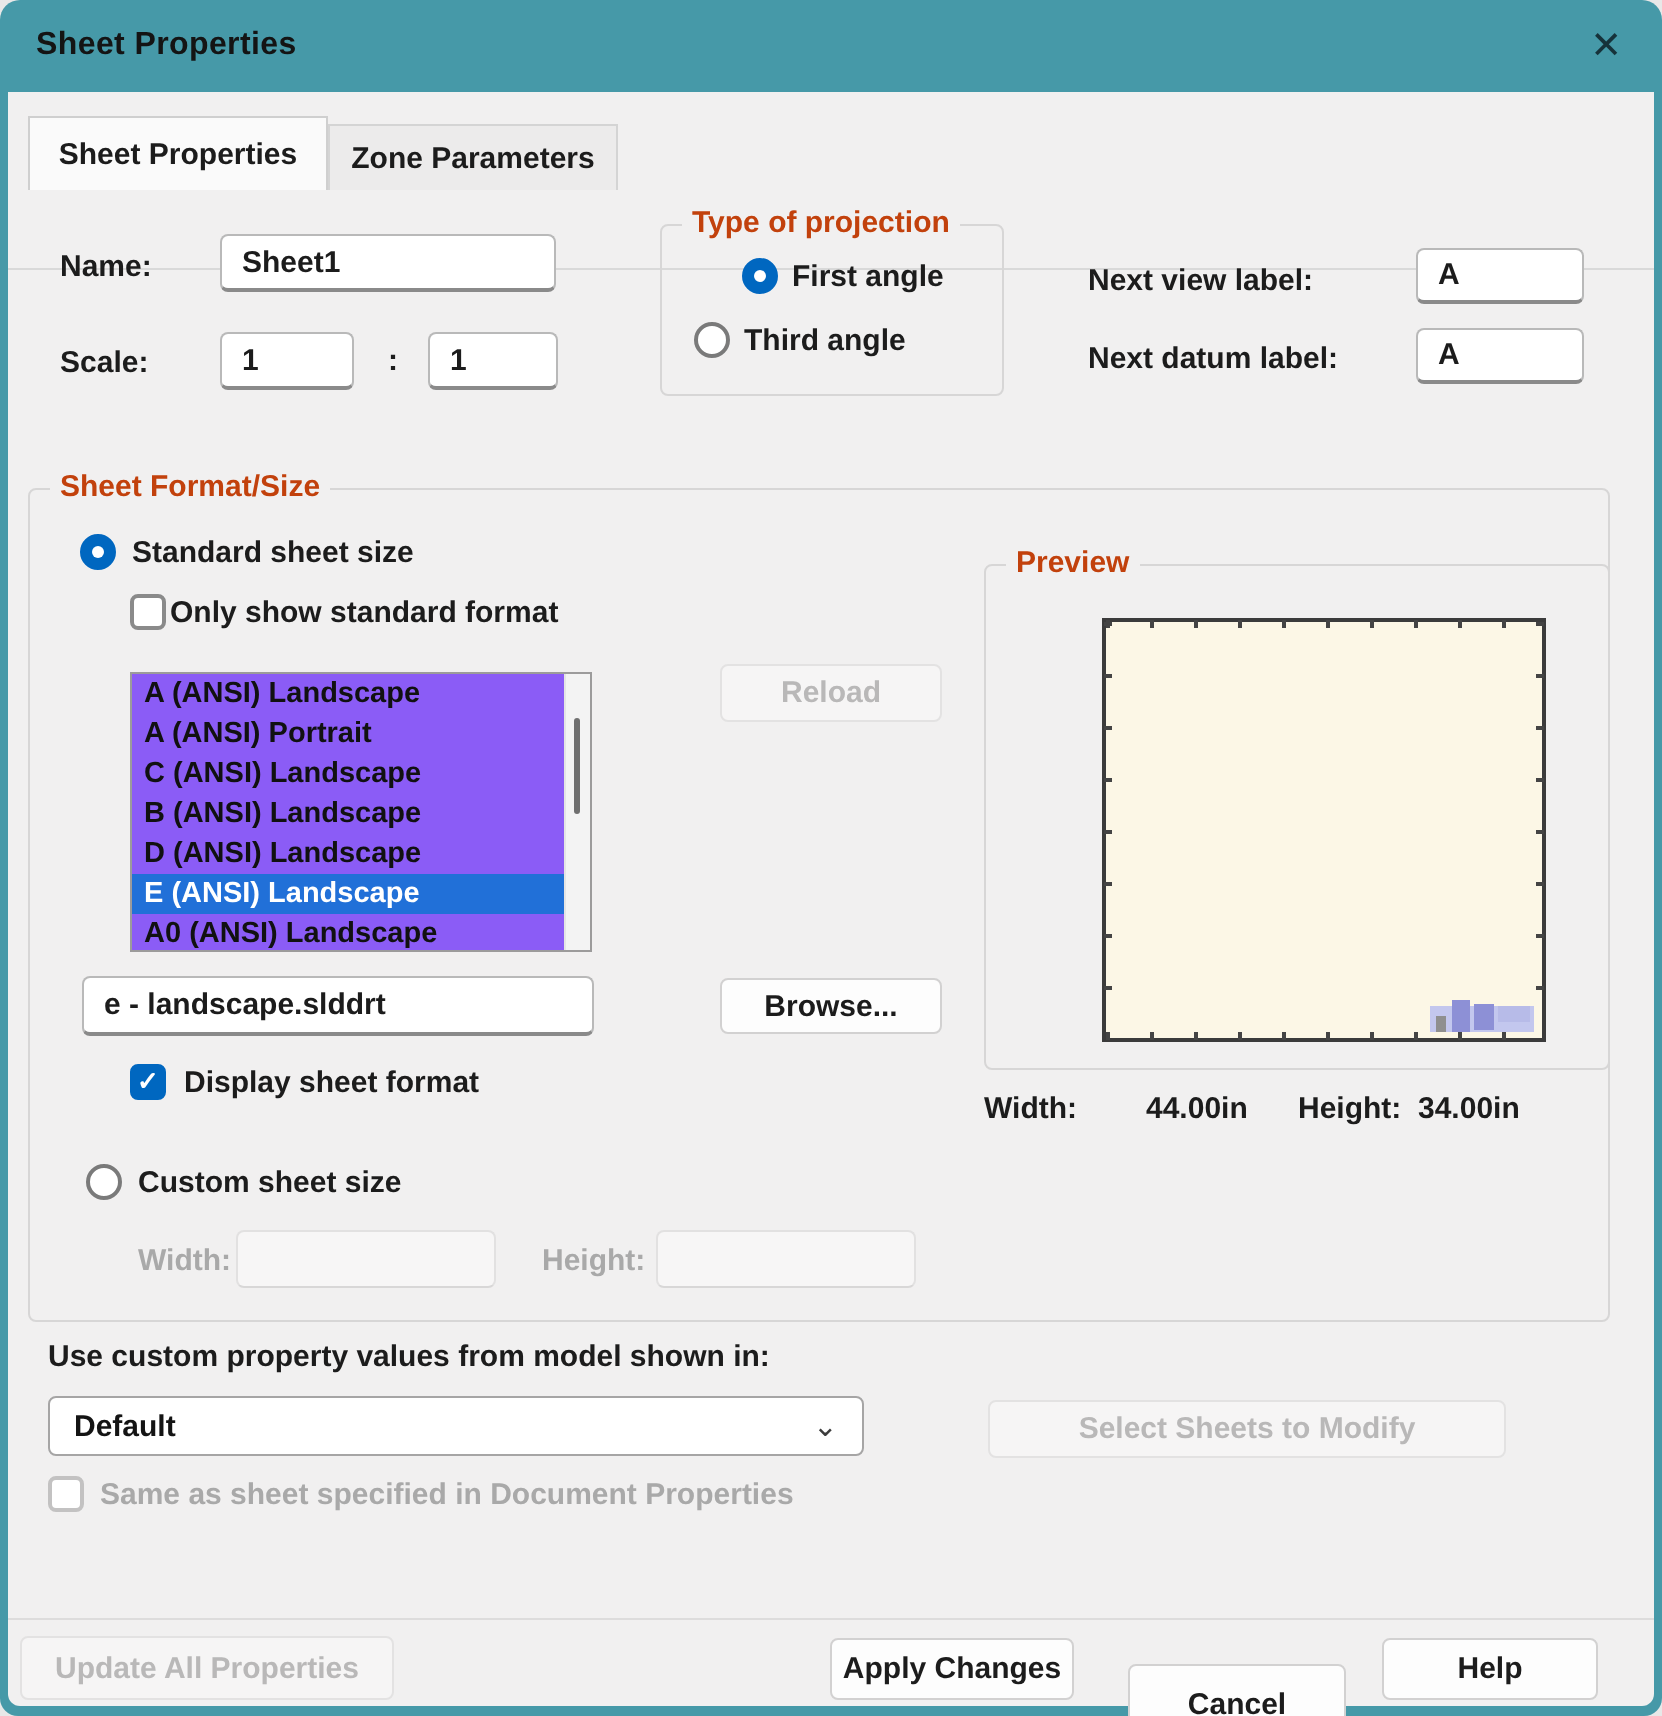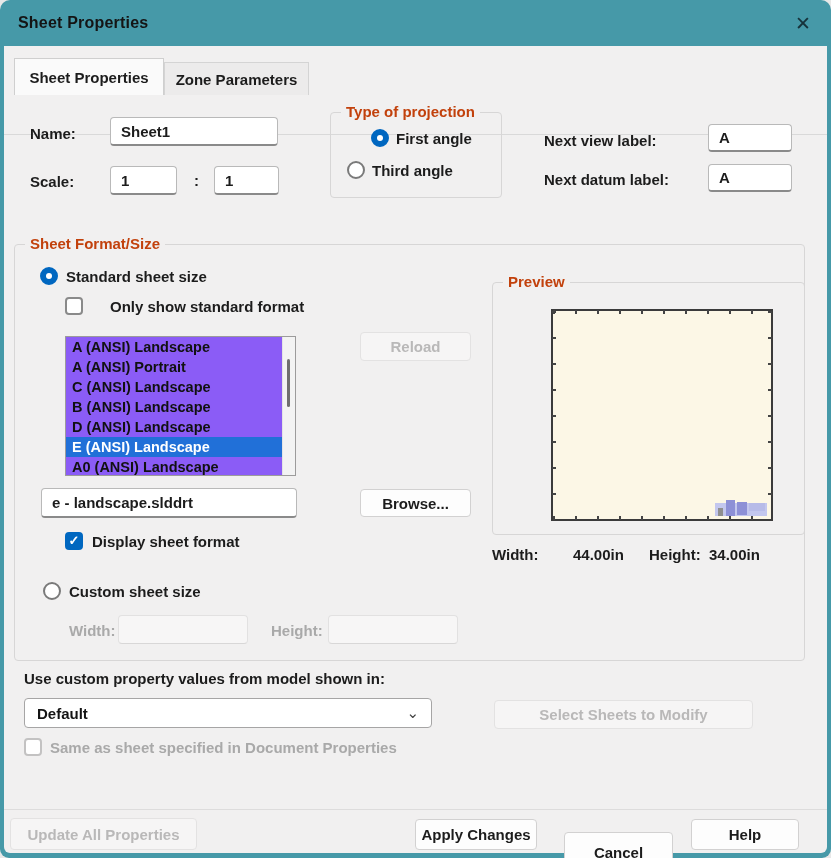--- a/index.html
+++ b/index.html
@@ -143,21 +143,21 @@
     </div>
 
     <div class="group" style="left:10px;top:182px;width:791px;height:417px;margin-top:16px;">
       <span class="legend">Sheet Format/Size</span>
 
       <div class="abs" style="left:25px;top:22px;display:flex;align-items:center;gap:8px;">
         <span class="radio on"></span>
         <span class="lbl">Standard sheet size</span>
       </div>
 
-      <div class="abs" style="left:50px;top:52px;display:flex;align-items:center;gap:27px;">
+      <div class="abs" style="left:50px;top:52px;display:flex;align-items:center;gap:2px;">
         <span class="checkbox"></span>
         <span class="lbl">Only show standard format</span>
       </div>
 
       <div class="listbox abs" style="left:50px;top:91px;width:231px;height:140px;" id="format-list">
 
       <div class="list-item">A (ANSI) Landscape</div>
           <div class="list-item">A (ANSI) Portrait</div>
           <div class="list-item">C (ANSI) Landscape</div>
           <div class="list-item">B (ANSI) Landscape</div>

